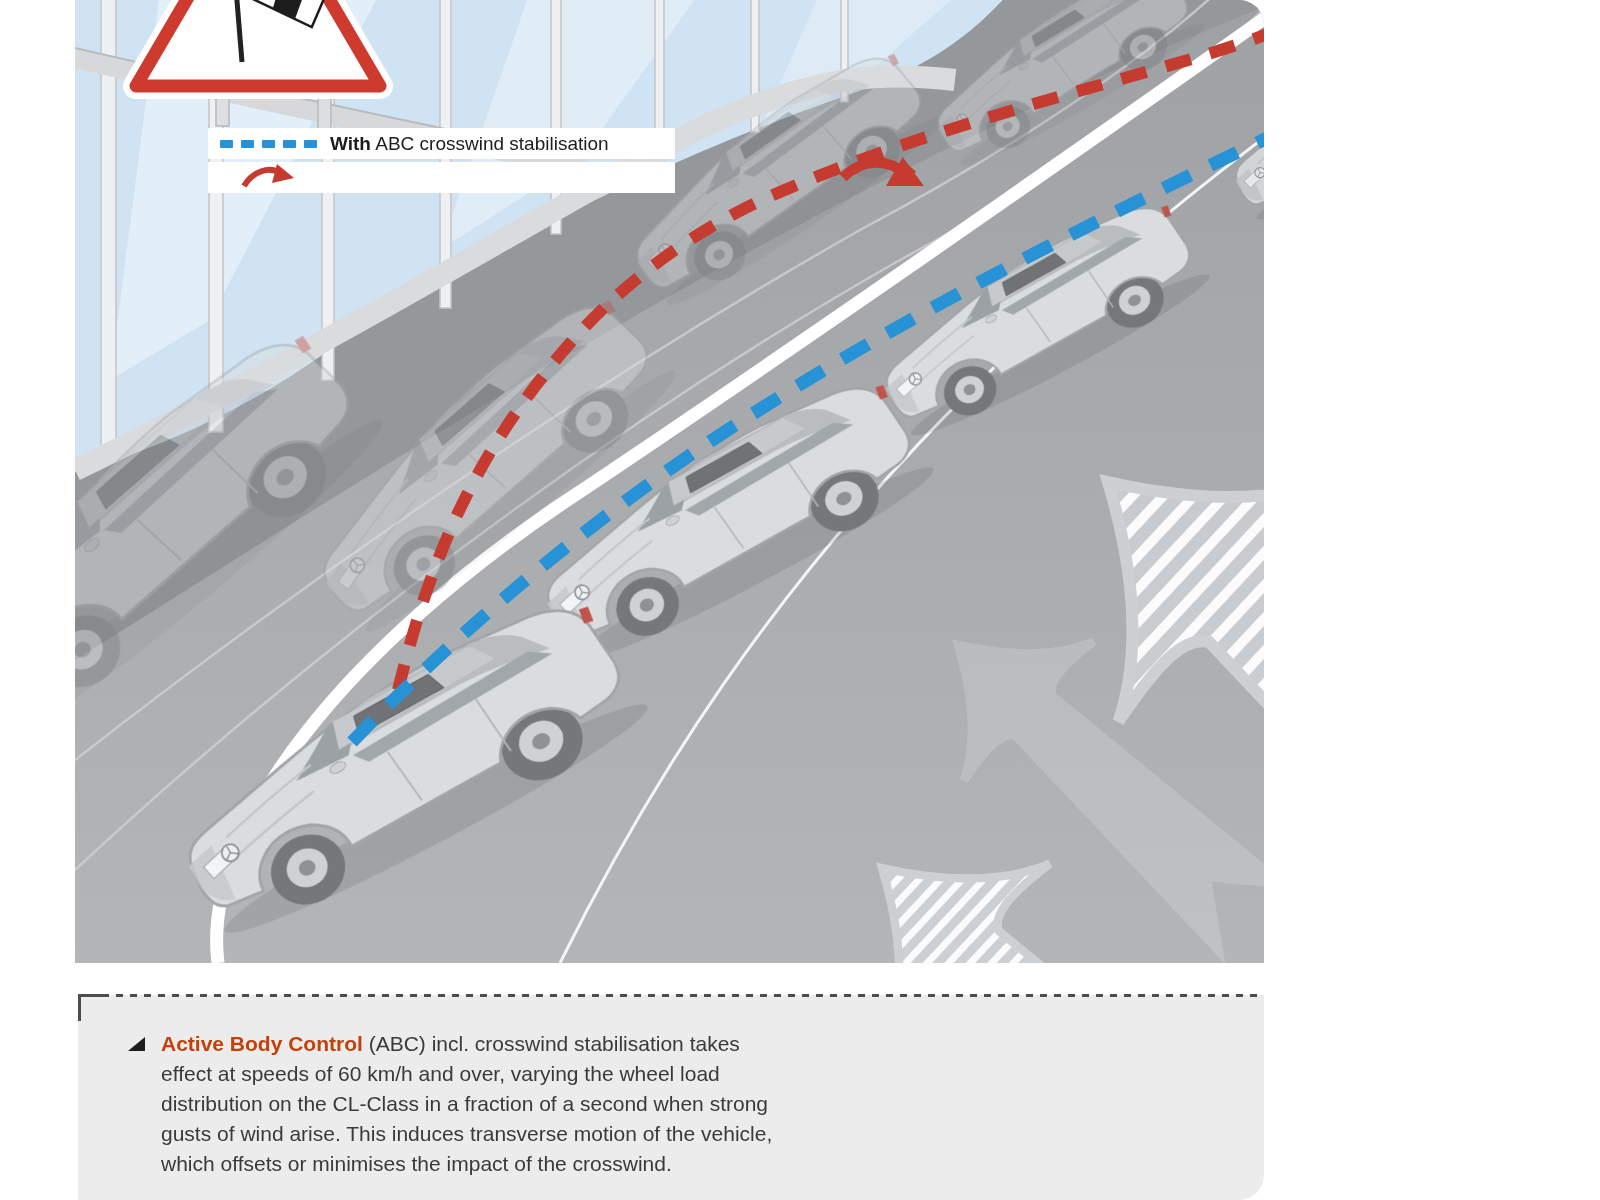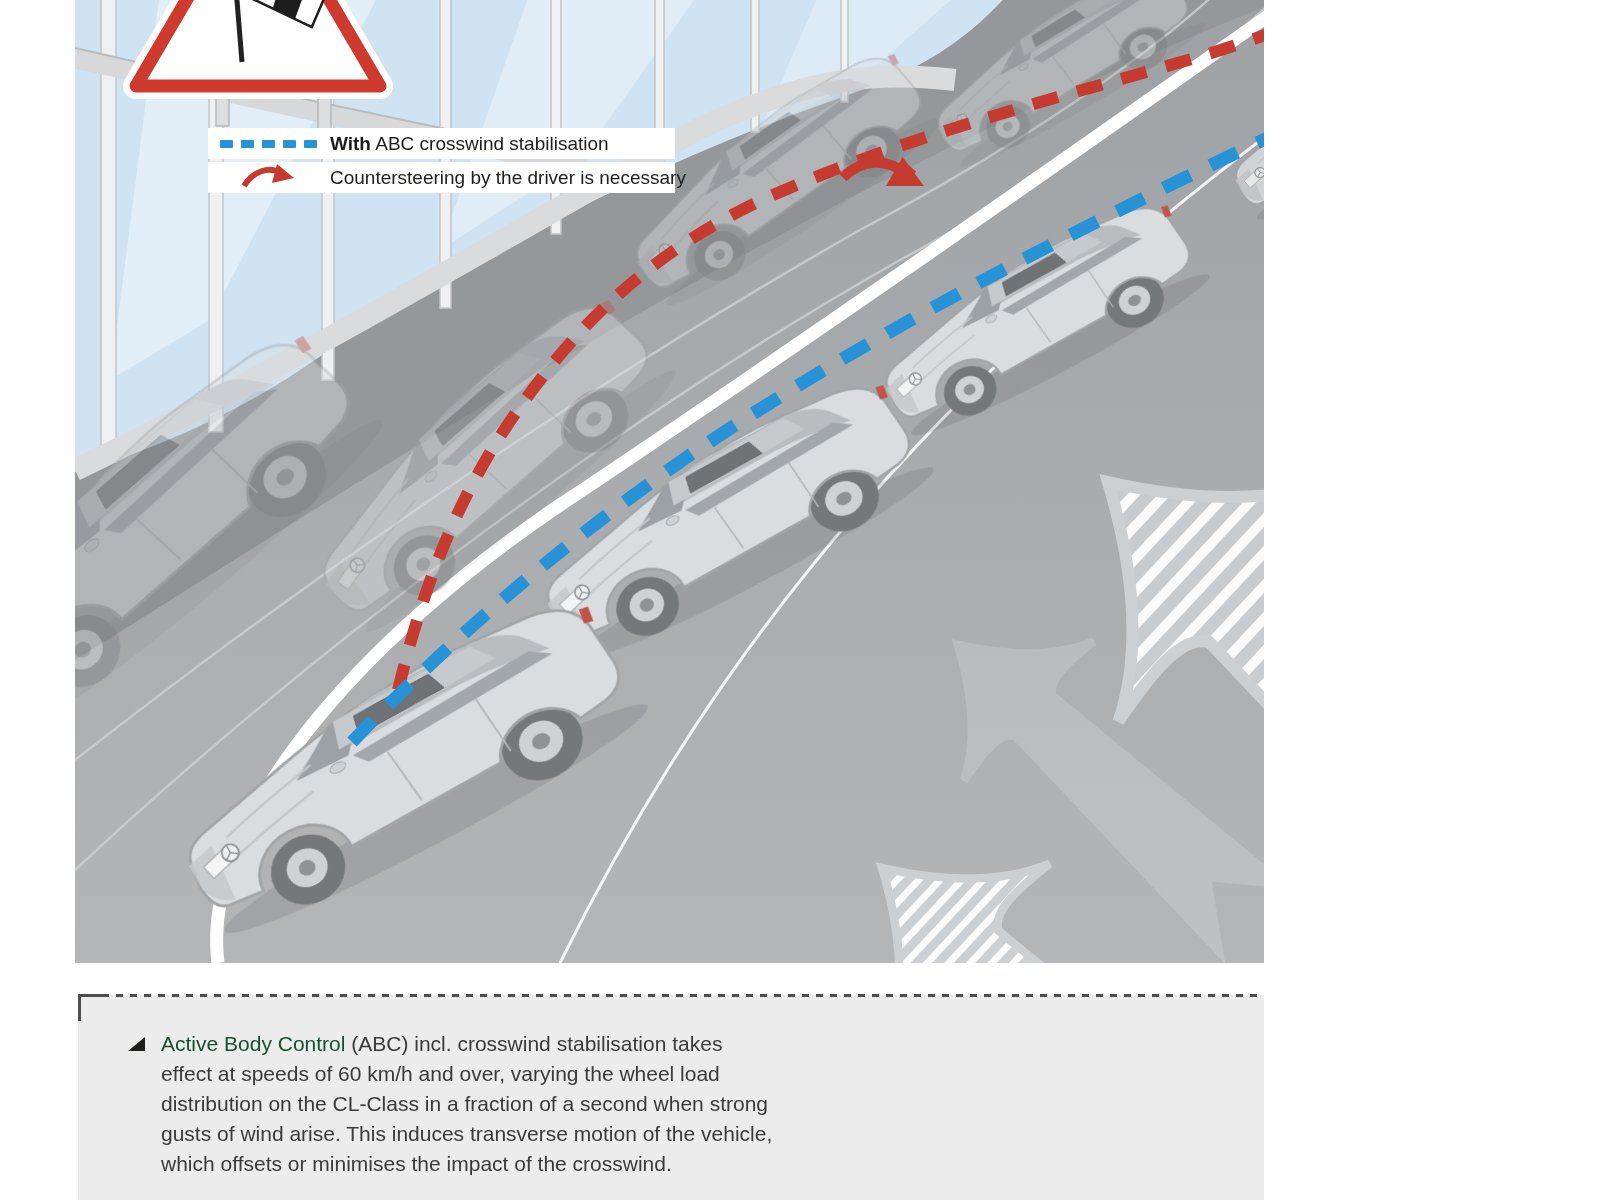--- a/index.html
+++ b/index.html
@@ -1,17 +1,17 @@
 <!DOCTYPE html>
 <html style="--blue: #2793d6; --red: #c63b30; --signred: #cf3a2e;"><head>
 <meta charset="utf-8">
 <style>
   html,body{margin:0;padding:0;background:#fff;}
   .page{position:relative;width:1264px;height:1200px;background:#fff;overflow:hidden;
-        font-family:"Liberation Sans", sans-serif;}
+        font-family:"Liberation Sans", sans-serif;border-radius:25px;}
   .illu{position:absolute;left:75px;top:0;width:1461px;height:963px;}
   .illu svg{display:block;}
 
   
   .legend{position:absolute;left:133px;top:128px;width:467px;}
   .legend-row{display:flex;align-items:center;background:#fff;height:31px;margin-bottom:3px;
               padding-left:10px;box-sizing:border-box;}
   .legend-icon{width:100px;flex:0 0 100px;display:flex;align-items:center;justify-content:center;}
   .legend-label{margin-left:12px;font-size:19px;color:#1d1d1b;white-space:nowrap;}
   .legend-label .b{font-weight:bold;}
@@ -20,21 +20,21 @@
   .caption-box{position:absolute;left:78px;top:995px;width:1449px;height:205px;background:#ececec;}
   .caption-box .dash-top{position:absolute;left:24px;right:24px;top:-1px;height:3px;
      background:repeating-linear-gradient(90deg,#4d4d4d 0 7px,transparent 7px 14px);}
   .caption-box .corner{position:absolute;width:24px;height:24px;top:-1px;}
   .caption-box .corner.l{left:0;border-top:3px solid #4d4d4d;border-left:3px solid #4d4d4d;}
   .caption-box .corner.r{right:0;border-top:3px solid #4d4d4d;border-right:3px solid #4d4d4d;}
   .cols{display:flex;padding:34px 40px 0 50px;gap:38px;}
   .col{font-size:21px;line-height:30px;color:#3a3a3c;}
   .col.left{width:645px;display:flex;}
   .col.right{width:660px;}
-  .col .lead{font-weight:normal;color:#14532d;}
+  .col .lead{font-weight:bold;color:#c2410c;}
   .bullet{flex:0 0 auto;width:0;height:0;border-left:17px solid transparent;
           border-bottom:14px solid #1d1d1b;margin:8px 16px 0 0;}
 
   
   .watermark{position:absolute;left:1550px;top:1142px;transform:rotate(-90deg);
      transform-origin:0 0;font-size:25px;font-weight:bold;letter-spacing:1px;
      color:#f4f5f6;white-space:nowrap;
      text-shadow:1px 0 #c5c8ca,-1px 0 #c5c8ca,0 1px #c5c8ca,0 -1px #c5c8ca;}
 </style>
 </head>
@@ -205,21 +205,20 @@
         </span>
         <span class="legend-label"><span class="b">With</span><span> ABC crosswind stabilisation</span></span>
       </div>
       <div class="legend-row">
         <span class="legend-icon">
           <svg width="54" height="28" viewBox="0 0 54 28">
             <path d="M 3 22 C 12 7 28 2 40 9" fill="none" stroke="#c63b30" stroke-width="6"></path>
             <path d="M 36 0 L 53 14 L 31 19 Z" fill="#c63b30"></path>
           </svg>
         </span>
-        <span class="legend-label"><span class="b"></span><span>Countersteering by the driver is necessary</span></span>
       </div>
     </div>
   </div>
 
   <div class="caption-box">
     <div class="dash-top"></div>
     <div class="corner l"></div>
     <div class="corner r"></div>
     <div class="cols">
       <div class="col left">

